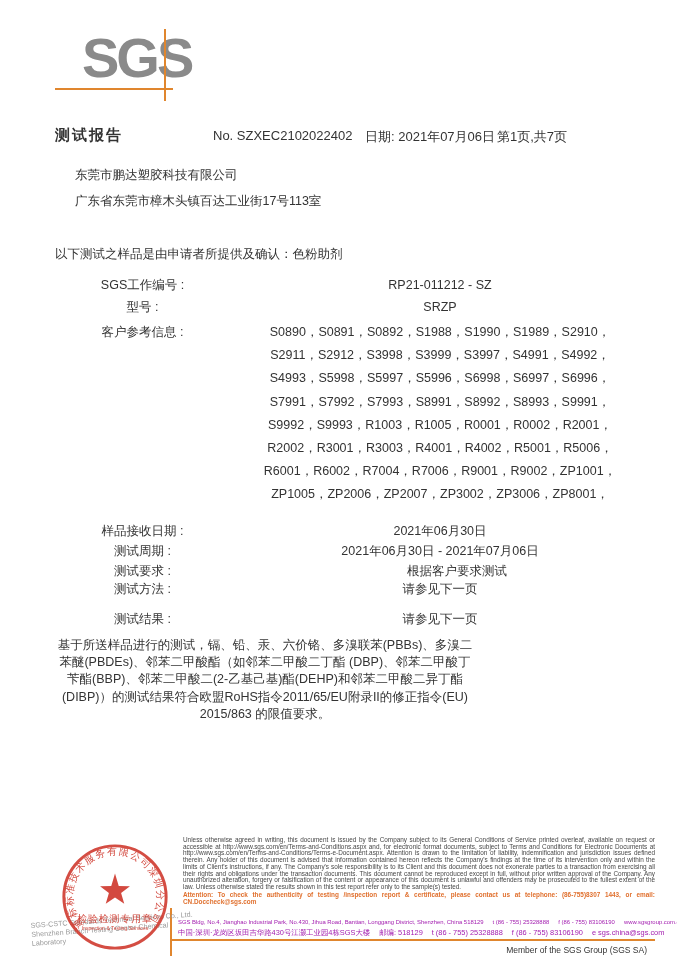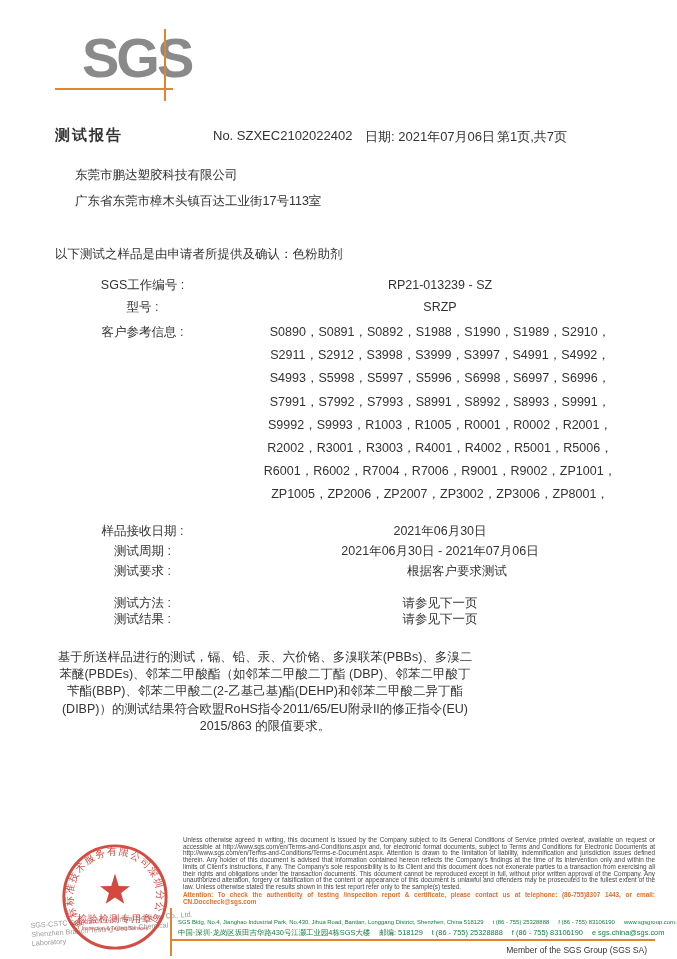--- a/index.html
+++ b/index.html
@@ -23,34 +23,34 @@
   .applicant{position:absolute;left:55px;top:162px;font-size:12.5px;line-height:26px;color:#333;margin-left:20px;}
   .sample-note{position:absolute;left:55px;top:246px;font-size:12.5px;color:#333;}
   
   .fields{position:absolute;left:55px;top:277px;width:597px;font-size:12.5px;color:#333;}
   .row{display:flex;align-items:flex-start;margin-bottom:6px;line-height:16px;text-align:center;}
   .row .lab{width:175px;flex:none;}
   .row .val{flex:1;max-width:420px;}
   .row.refs{margin-bottom:16px;}
   .ref-line{line-height:23.2px;}
   .row.r3,.row.r4{margin-bottom:4px;}
-  .row.r5{margin-bottom:16px;gap:32px;}
-  .row.r6{margin-bottom:0;}
-  .row.r7{margin-bottom:22px;}
+  .row.r5{margin-bottom:2px;gap:32px;}
+  .row.r6{margin-bottom:14px;}
+  .row.r7{margin-bottom:10px;}
   .row.conclusion .val{line-height:17.3px;}
   
   .legal{
     position:absolute;left:183px;top:837px;width:472px;
     font-size:6.4px;line-height:6.7px;color:#474747;text-align:justify;
   }
   .attention{
     margin-top:1px;color:#e0702e;font-weight:bold;font-size:6.4px;line-height:6.9px;
   }
   .addr-vline{position:absolute;left:170px;top:908px;width:2px;height:48px;background:#e0862e;}
-  .addr-block{position:absolute;left:178px;top:917px;width:478px;color:#15803d;}
+  .addr-block{position:absolute;left:178px;top:917px;width:478px;color:#a21caf;}
   .addr-line{display:flex;align-items:baseline;white-space:nowrap;}
   .addr-line.en{font-size:5.9px;line-height:10px;}
   .addr-line.cn{font-size:7.4px;line-height:11px;}
   .addr-line span{margin-right:9px;}
   .addr-rule{position:absolute;left:171px;top:939px;width:484px;height:2px;background:#e0862e;}
   .member{position:absolute;right:30px;top:945px;font-size:8.5px;color:#333;}
   .stamp-company{
     position:absolute;left:31px;top:915px;width:170px;font-size:7.2px;line-height:9px;
     color:#9b9b9b;transform:rotate(-4deg);
   }
@@ -75,21 +75,21 @@
   <div class="applicant">
     <div>东莞市鹏达塑胶科技有限公司</div>
     <div>广东省东莞市樟木头镇百达工业街17号113室</div>
   </div>
 
   <div class="sample-note">以下测试之样品是由申请者所提供及确认：色粉助剂</div>
 
   <div class="fields">
     <div class="row">
       <div class="lab">SGS工作编号 :</div>
-      <div class="val">RP21-013239 - SZ</div>
+      <div class="val">RP21-011212 - SZ</div>
     </div>
     <div class="row">
       <div class="lab">型号 :</div>
       <div class="val">SRZP</div>
     </div>
     <div class="row refs">
       <div class="lab ref-line">客户参考信息 :</div>
       <div class="val">
         <div class="ref-line">S0890，S0891，S0892，S1988，S1990，S1989，S2910，</div>
         <div class="ref-line">S2911，S2912，S3998，S3999，S3997，S4991，S4992，</div>

